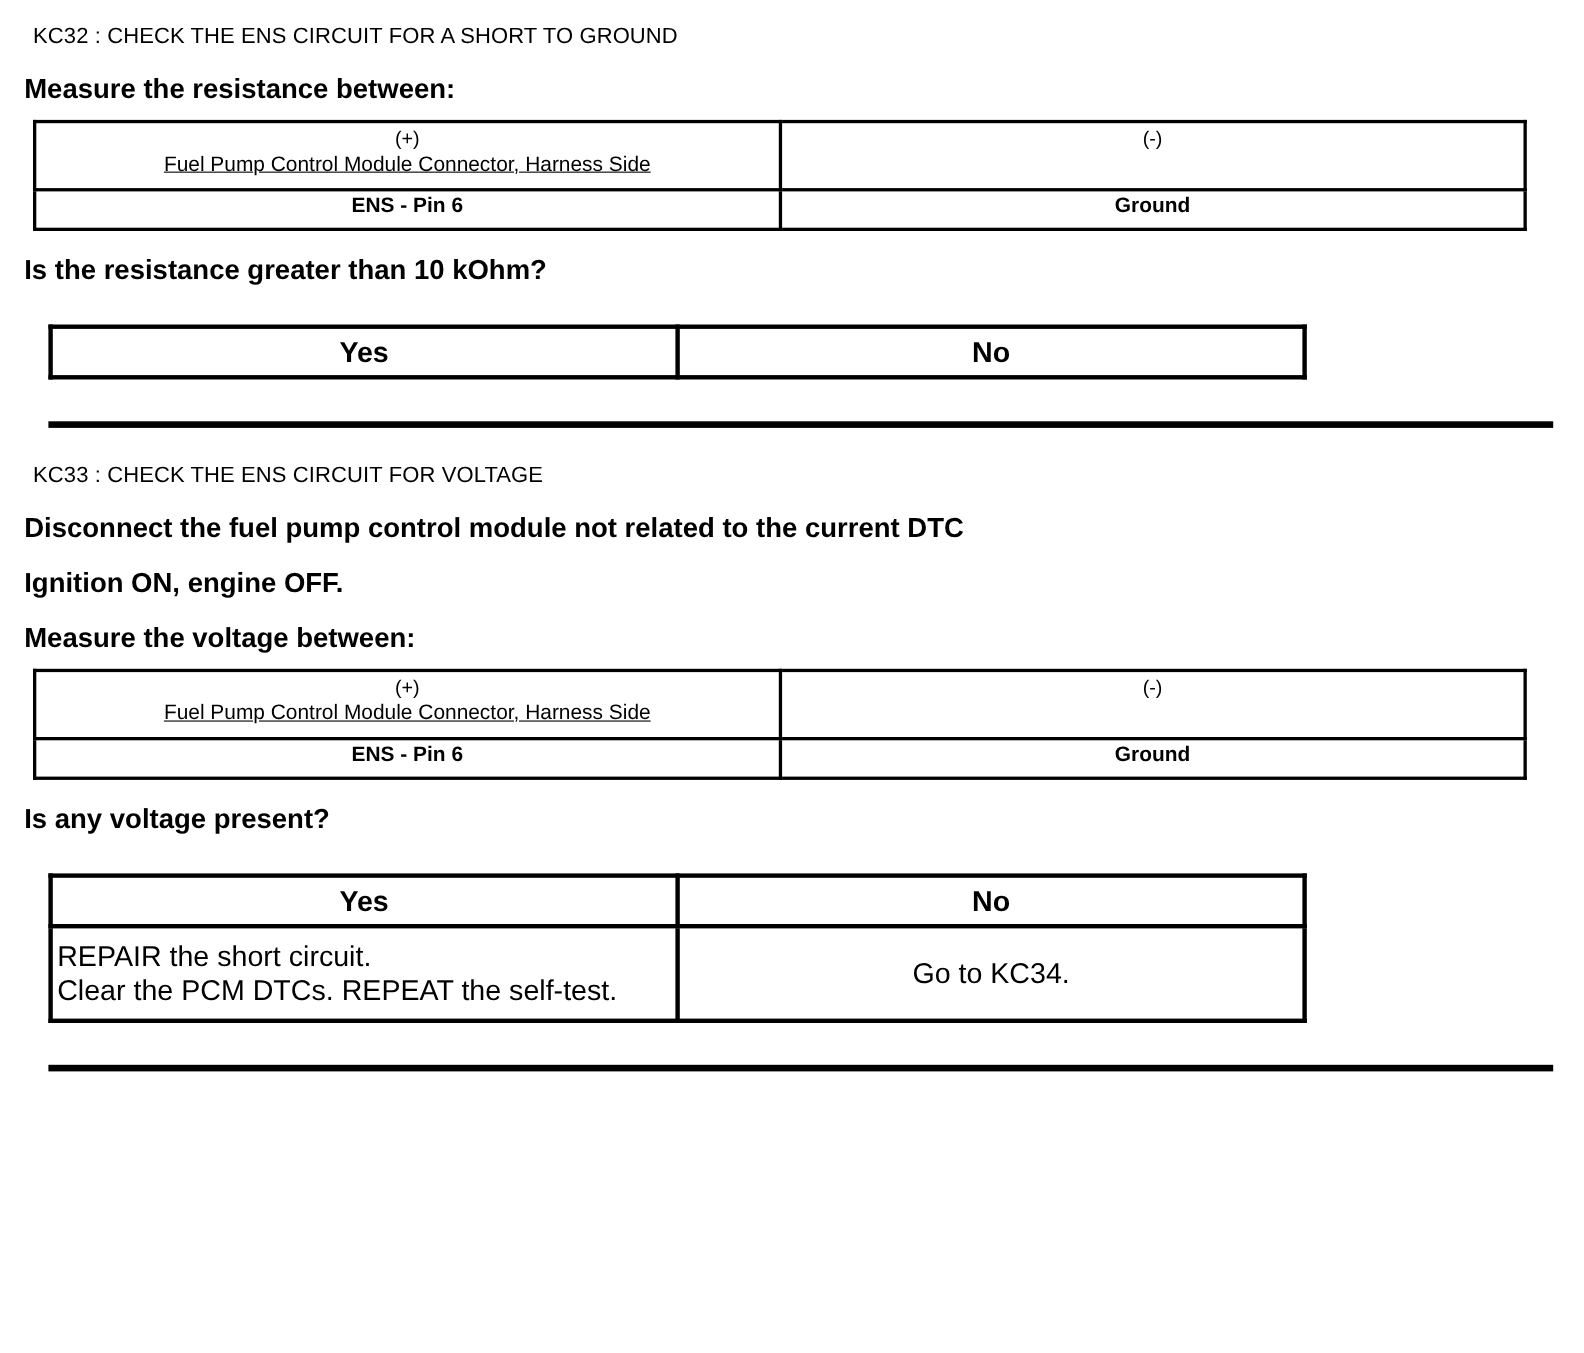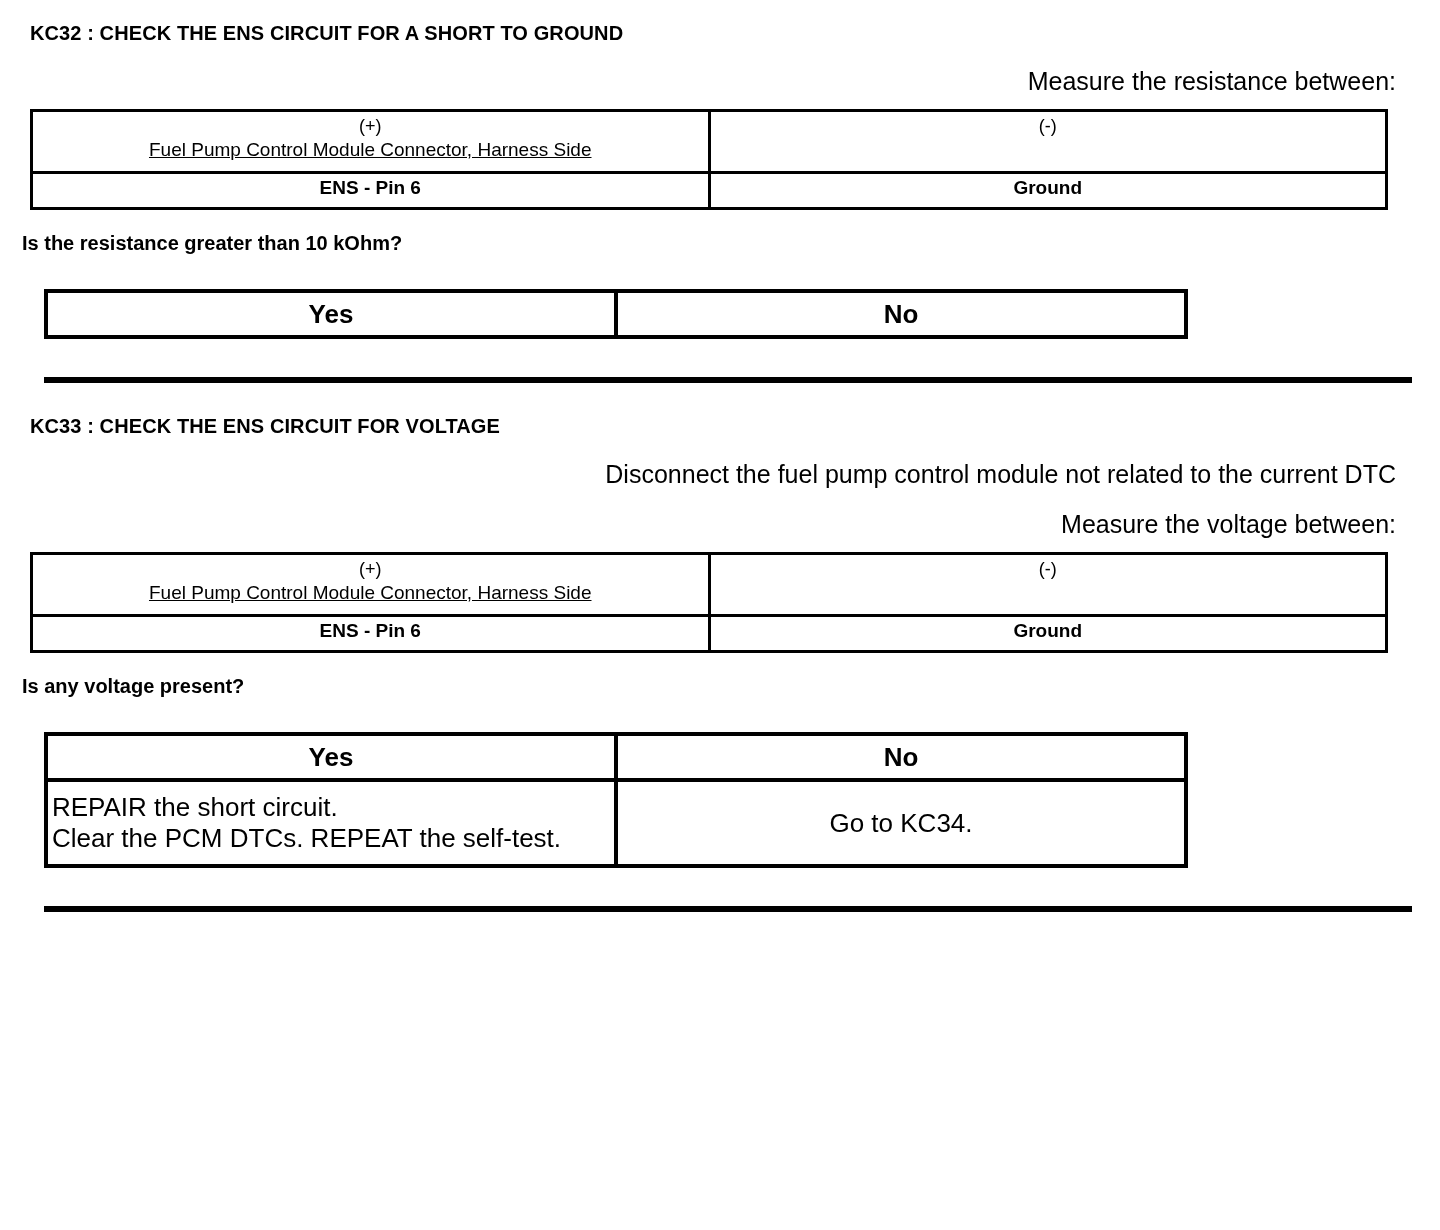--- a/index.html
+++ b/index.html
@@ -15,35 +15,34 @@
     position: relative;
     overflow: hidden;
   }
   .page {
     padding: 18px 44px 0 22px;
     box-sizing: border-box;
   }
 
   .step-heading {
     font-size: 20px;
-    font-weight: bold;
+    font-weight: normal;
     letter-spacing: 0.1px;
     margin: 4px 0 0 8px;
   }
 
   .para {
     font-size: 25px;
-    font-weight: normal;
+    font-weight: bold;
     margin: 22px 0 0 0;
     line-height: 1.12;
-    text-align: right;
   }
 
   .question {
-    font-size: 20px;
+    font-size: 25px;
     font-weight: bold;
     margin: 22px 0 0 0;
   }
 
   
   table.meas {
     border-collapse: collapse;
     width: 1358px;
     margin: 14px 0 0 8px;
     table-layout: fixed;
@@ -163,20 +162,21 @@
     <hr class="divider">
   </div>
 
   <div class="block-gap"></div>
 
   <div>
 
     <div class="step-heading">KC33 : CHECK THE ENS CIRCUIT FOR VOLTAGE</div>
 
     <div class="para">Disconnect the fuel pump control module not related to the current DTC</div>
+    <div class="para">Ignition ON, engine OFF.</div>
     <div class="para">Measure the voltage between:</div>
 
     <table class="meas">
       <tbody>
           <tr>
         <td class="header-cell">
           <span class="sign">(+)</span>
           <span class="sub">Fuel Pump Control Module Connector, Harness Side</span>
         </td>
         <td class="header-cell">

